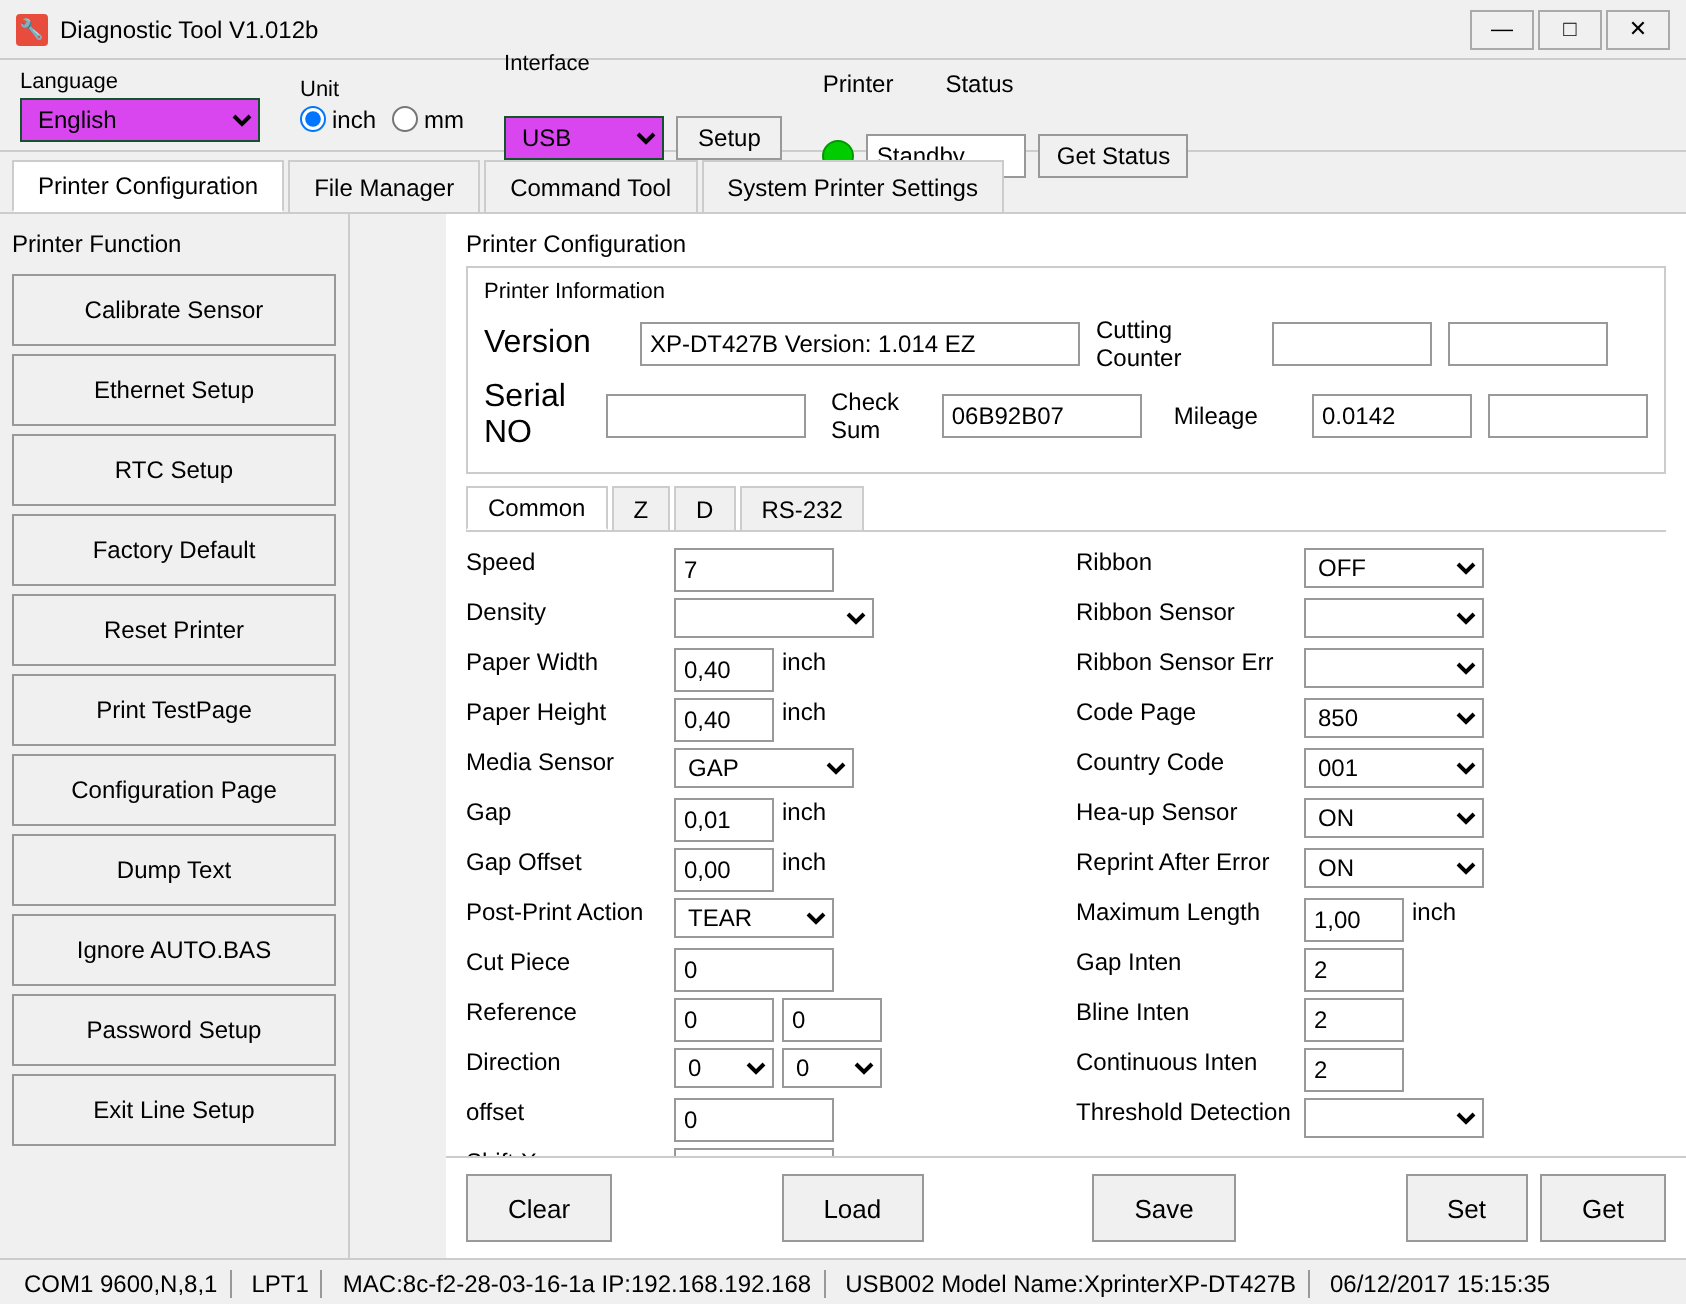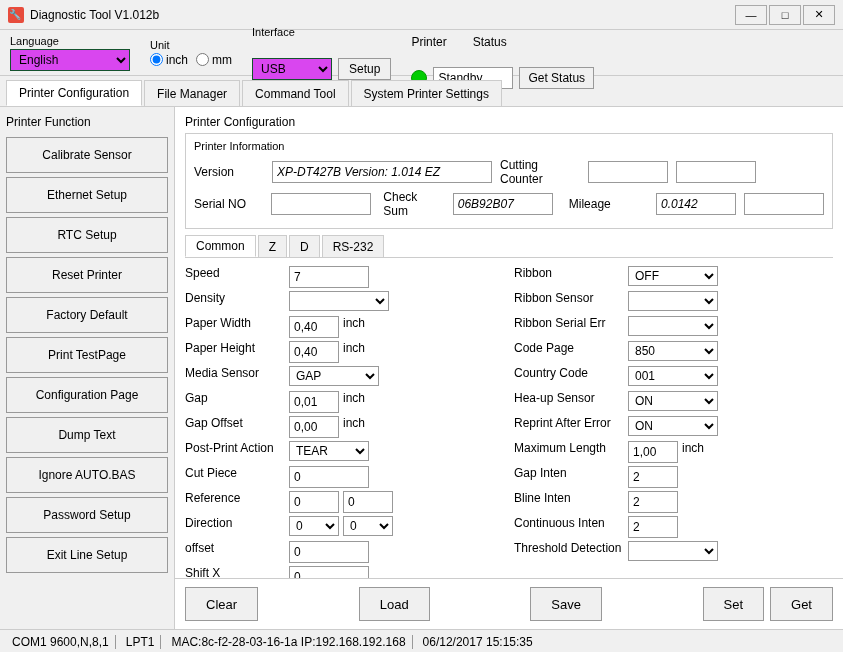--- a/index.html
+++ b/index.html
@@ -27,37 +27,37 @@
     
     
     .status-dot { width: 16px; height: 16px; border-radius: 50%; background: #00cc00; border: 1px solid #009900; }
     
     
     .tabs { display: flex; background: #f0f0f0; border-bottom: 1px solid #ccc; padding: 4px 6px 0; gap: 2px; }
     .tab { padding: 4px 12px; border: 1px solid #ccc; border-bottom: none; background: #f0f0f0; cursor: pointer; height: 26px; display: flex; align-items: center; }
     .tab.active { background: white; border-bottom: 1px solid white; margin-bottom: -1px; z-index: 1; }
 
     
-    .main { display: flex; height: calc(652px - 30px - 46px - 30px - 24px); }
+    .main { display: flex; height: calc(652px - 30px - 46px - 30px - 24px); gap: 48px; }
     
     
     .sidebar { width: 175px; background: #f0f0f0; border-right: 1px solid #ccc; padding: 8px 6px; display: flex; flex-direction: column; gap: 4px; }
     .sidebar-title { font-size: 12px; margin-bottom: 4px; }
     .sidebar-btn { width: 100%; padding: 6px 4px; border: 1px solid #999; background: #f0f0f0; cursor: pointer; height: 36px; font-size: 12px; }
 
     
     .content { flex: 1; background: white; padding: 8px 10px; overflow-y: auto; }
     .content-title { font-size: 12px; margin-bottom: 4px; }
     
     
     .printer-info { border: 1px solid #ccc; padding: 6px 8px; margin-bottom: 6px; }
     .printer-info-title { font-size: 11px; margin-bottom: 6px; }
     .info-row { display: flex; align-items: center; gap: 8px; margin-bottom: 4px; }
-    .info-label { width: 70px; font-size: 12px; }
-    .info-input { border: 1px solid #999; height: 20px; padding: 1px 4px; background: white; font-size: 12px; font-style: italic; }
+    .info-label { width: 70px; font-size: 16px; }
+    .info-input { border: 1px solid #999; height: 20px; padding: 1px 4px; background: white; font-size: 12px; }
     .info-input.wide { width: 220px; }
     .info-input.medium { width: 100px; }
     .info-input.small { width: 80px; }
 
     
     .common-tabs { display: flex; gap: 2px; margin-bottom: 8px; border-bottom: 1px solid #ccc; padding-bottom: 0; }
     .common-tab { padding: 2px 10px; border: 1px solid #ccc; border-bottom: none; background: #f0f0f0; cursor: pointer; height: 22px; display: flex; align-items: center; }
     .common-tab.active { background: white; border-bottom: 1px solid white; margin-bottom: -1px; }
 
     
@@ -149,22 +149,22 @@
   <div class="tab">System Printer Settings</div>
 </div>
 
 <div class="main">
 
   <div class="sidebar">
     <div class="sidebar-title">Printer  Function</div>
     <button class="sidebar-btn">Calibrate Sensor</button>
     <button class="sidebar-btn">Ethernet Setup</button>
     <button class="sidebar-btn">RTC Setup</button>
+    <button class="sidebar-btn">Factory Default</button>
     <button class="sidebar-btn">Reset Printer</button>
-    <button class="sidebar-btn">Factory Default</button>
     <button class="sidebar-btn">Print TestPage</button>
     <button class="sidebar-btn">Configuration Page</button>
     <button class="sidebar-btn">Dump Text</button>
     <button class="sidebar-btn">Ignore AUTO.BAS</button>
     <button class="sidebar-btn">Password Setup</button>
     <button class="sidebar-btn">Exit Line Setup</button>
   </div>
 
   <div style="flex:1; display:flex; flex-direction:column; overflow:hidden;">
     <div class="content">
@@ -301,21 +301,21 @@
           </div>
 
           <div class="form-row">
             <span class="form-label-right">Ribbon  Sensor</span>
             <select class="form-select" style="width:90px;">
               <option></option>
             </select>
           </div>
 
           <div class="form-row">
-            <span class="form-label-right">Ribbon Serial Err</span>
+            <span class="form-label-right">Ribbon Sensor Err</span>
             <select class="form-select" style="width:90px;">
               <option></option>
             </select>
           </div>
 
           <div class="form-row">
             <span class="form-label-right">Code Page</span>
             <select class="form-select" style="width:90px;">
               <option>850</option>
             </select>
@@ -385,14 +385,15 @@
       <button class="action-btn">Set</button>
       <button class="action-btn">Get</button>
     </div>
   </div>
 </div>
 
 <div class="status-bar">
   <span class="status-segment">COM1 9600,N,8,1</span>
   <span class="status-segment">LPT1</span>
   <span class="status-segment">MAC:8c-f2-28-03-16-1a  IP:192.168.192.168</span>
+  <span class="status-segment">USB002  Model Name:XprinterXP-DT427B</span>
   <span class="status-segment">06/12/2017 15:15:35</span>
 </div>
 
 </body></html>

